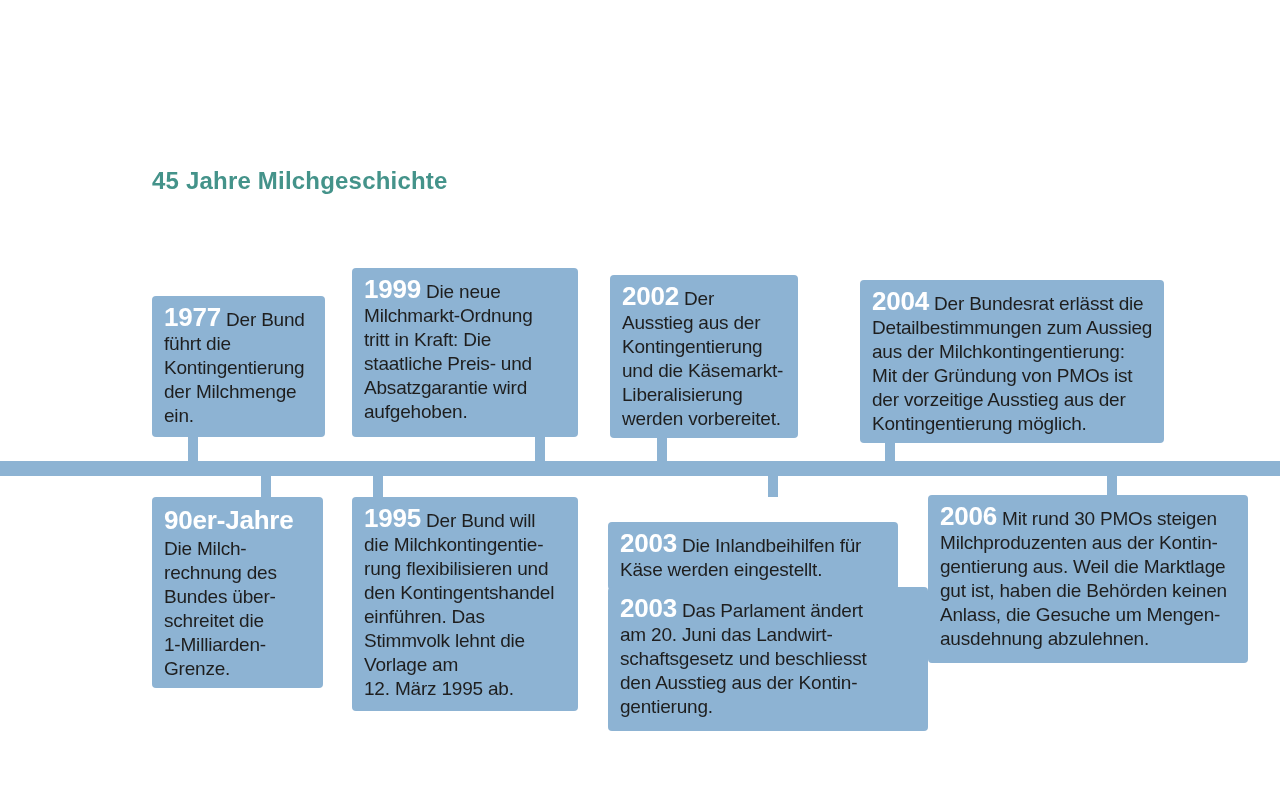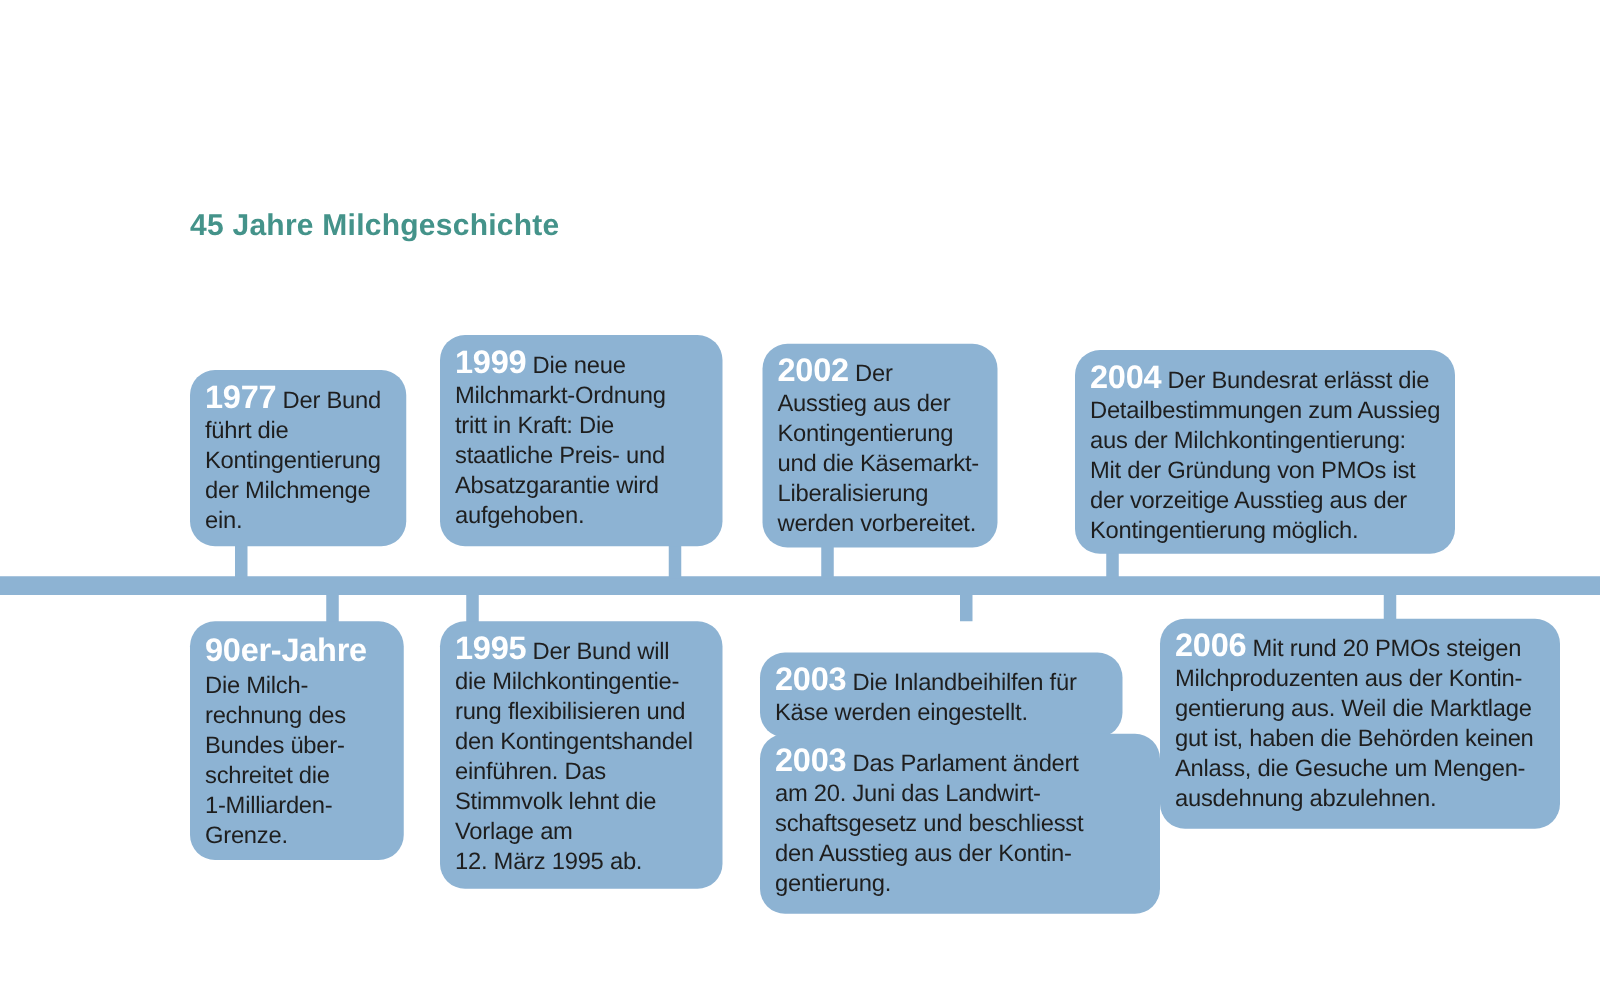--- a/index.html
+++ b/index.html
@@ -34,21 +34,21 @@
     background: var(--accent-blue, #8db3d3);
   }
   .connector {
     position: absolute;
     width: 10px;
     background: var(--accent-blue, #8db3d3);
   }
   .box {
     position: absolute;
     background: var(--accent-blue, #8db3d3);
-    border-radius: 20px;
+    border-radius: 4px;
     padding: 6px 10px 6px 12px;
     box-sizing: border-box;
     color: var(--body-text, #1e1e1e);
     font-size: 19px;
     letter-spacing: -0.2px;
   }
   .year {
     font-size: 26px;
     font-weight: 700;
     line-height: 30px;
@@ -166,21 +166,21 @@
 
   <div class="box" id="box-2003b">
     <span class="year">2003</span><span class="text">Das Parlament ändert
 am 20. Juni das Landwirt-
 schaftsgesetz und beschliesst
 den Ausstieg aus der Kontin-
 gentierung.</span>
   </div>
 
   <div class="box" id="box-2006">
-    <span class="year">2006</span><span class="text">Mit rund 20 PMOs steigen
+    <span class="year">2006</span><span class="text">Mit rund 30 PMOs steigen
 Milchproduzenten aus der Kontin-
 gentierung aus. Weil die Marktlage
 gut ist, haben die Behörden keinen
 Anlass, die Gesuche um Mengen-
 ausdehnung abzulehnen.</span>
   </div>
 
 </div>
 
 </body></html>

